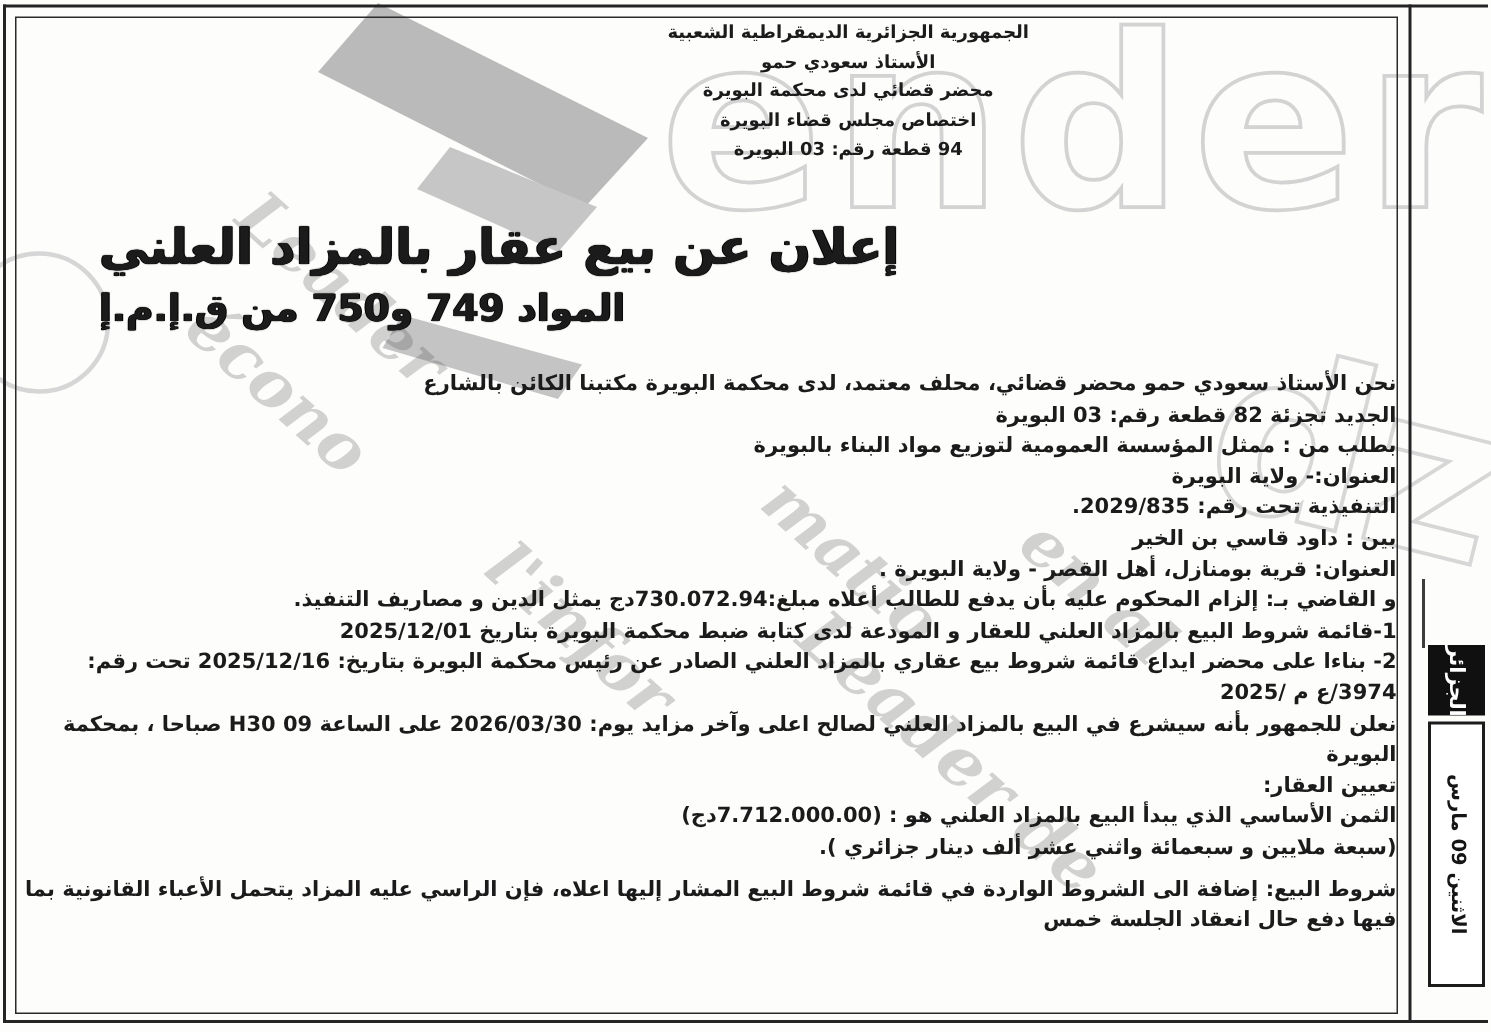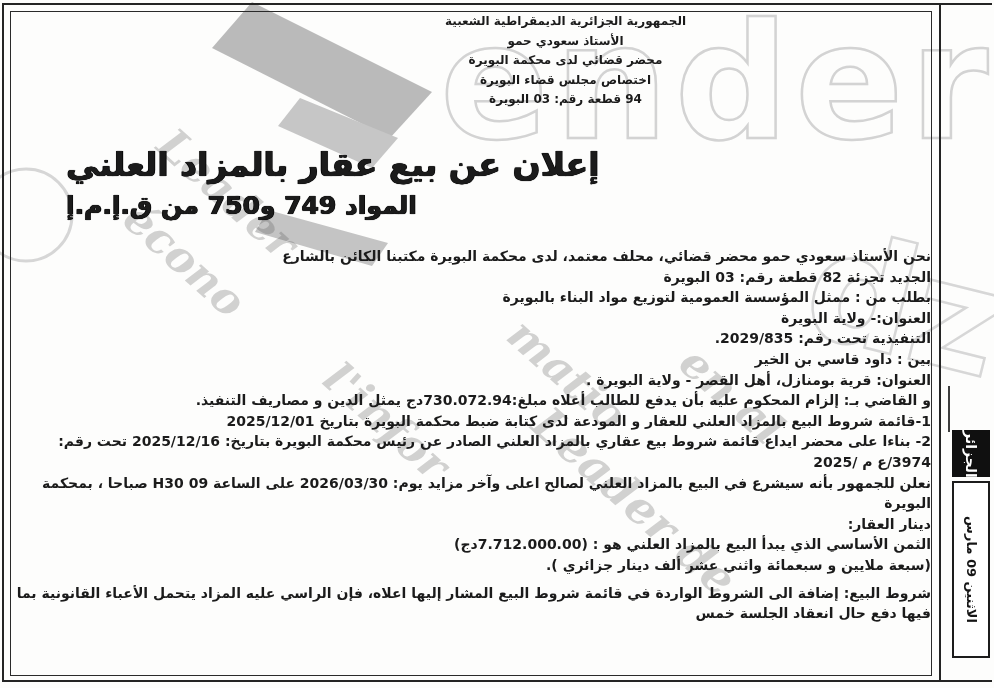--- a/index.html
+++ b/index.html
@@ -88,21 +88,21 @@
   <div class="body-line">الجديد تجزئة 82 قطعة رقم: 03 البويرة</div>
   <div class="body-line">بطلب من : ممثل المؤسسة العمومية لتوزيع مواد البناء بالبويرة</div>
   <div class="body-line">العنوان:- ولاية البويرة</div>
   <div class="body-line">التنفيذية تحت رقم: 2029/835.</div>
   <div class="body-line">بين : داود قاسي بن الخير</div>
   <div class="body-line">العنوان: قرية بومنازل، أهل القصر - ولاية البويرة .</div>
   <div class="body-line">و القاضي بـ: إلزام المحكوم عليه بأن يدفع للطالب أعلاه مبلغ:730.072.94دج يمثل الدين و مصاريف التنفيذ.</div>
   <div class="body-line">1-قائمة شروط البيع بالمزاد العلني للعقار و المودعة لدى كتابة ضبط محكمة البويرة بتاريخ 2025/12/01</div>
   <div class="body-line">2- بناءا على محضر ايداع قائمة شروط بيع عقاري بالمزاد العلني الصادر عن رئيس محكمة البويرة بتاريخ: 2025/12/16 تحت رقم: 3974/ع م /2025</div>
   <div class="body-line">نعلن للجمهور بأنه سيشرع في البيع بالمزاد العلني لصالح اعلى وآخر مزايد يوم: 2026/03/30 على الساعة H30 09 صباحا ، بمحكمة البويرة</div>
-  <div class="body-line">دينار العقار:</div>
+  <div class="body-line">تعيين العقار:</div>
   <div class="body-line">الثمن الأساسي الذي يبدأ البيع بالمزاد العلني هو : (7.712.000.00دج)</div>
   <div class="body-line">(سبعة ملايين و سبعمائة واثني عشر ألف دينار جزائري ).</div>
   <div class="body-line gap-before">شروط البيع: إضافة الى الشروط الواردة في قائمة شروط البيع المشار إليها اعلاه، فإن الراسي عليه المزاد يتحمل الأعباء القانونية بما فيها دفع حال انعقاد الجلسة خمس</div>
 
 </div>
 
 <div class="strip-pole"></div>
 <div class="strip masthead-box" style="top:430px;">
   <span>الجزائر</span>
 </div>

